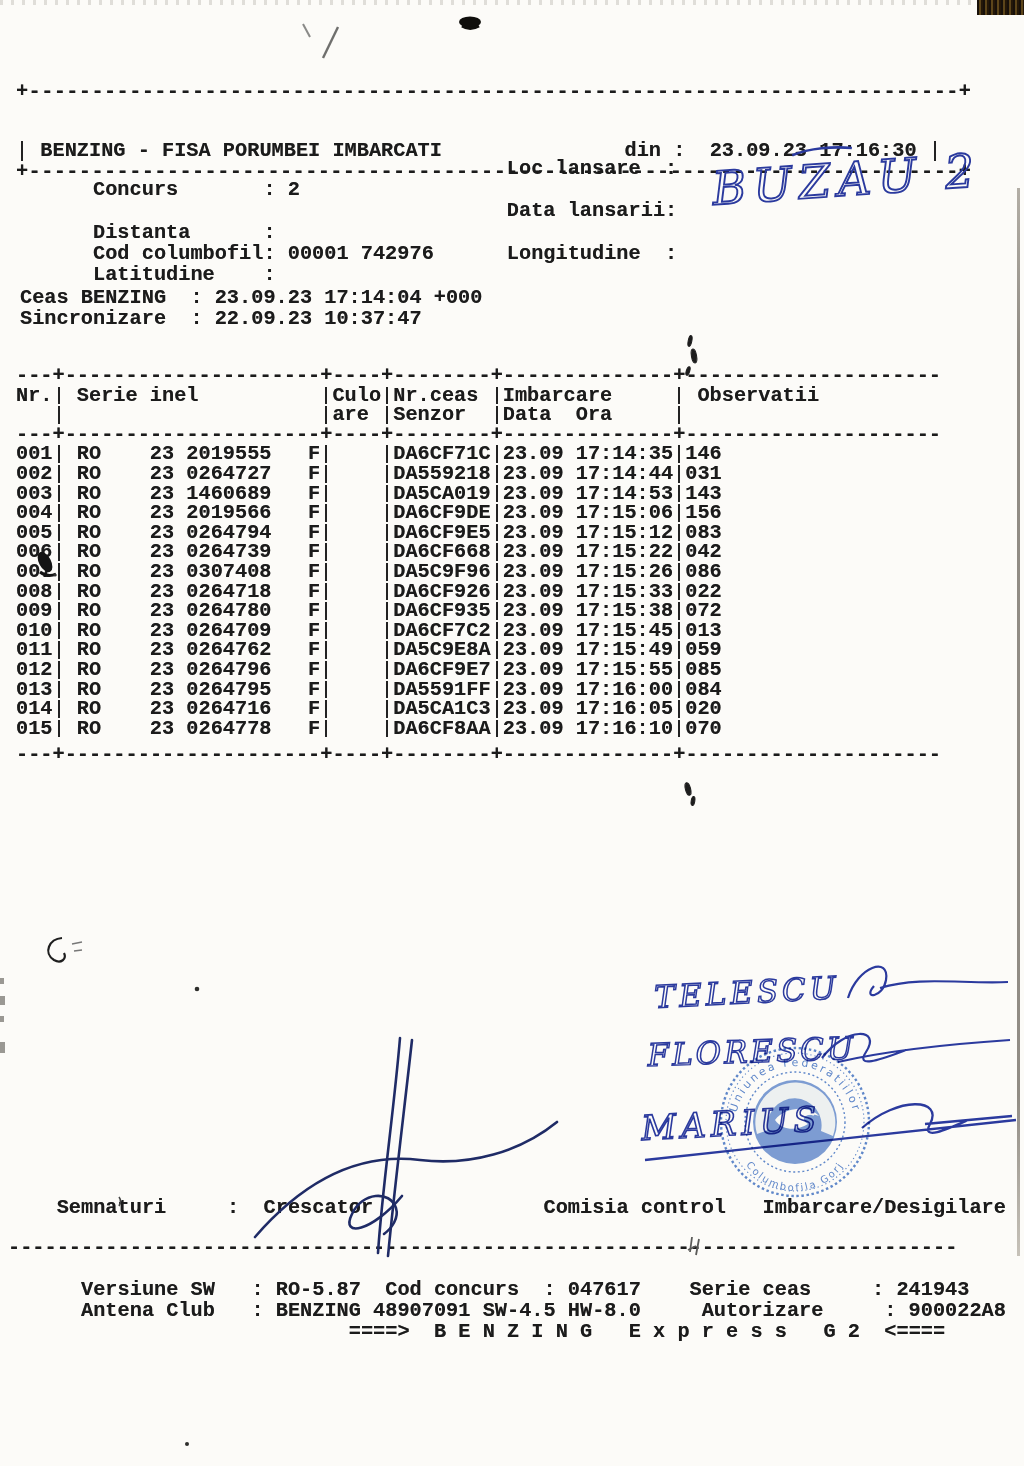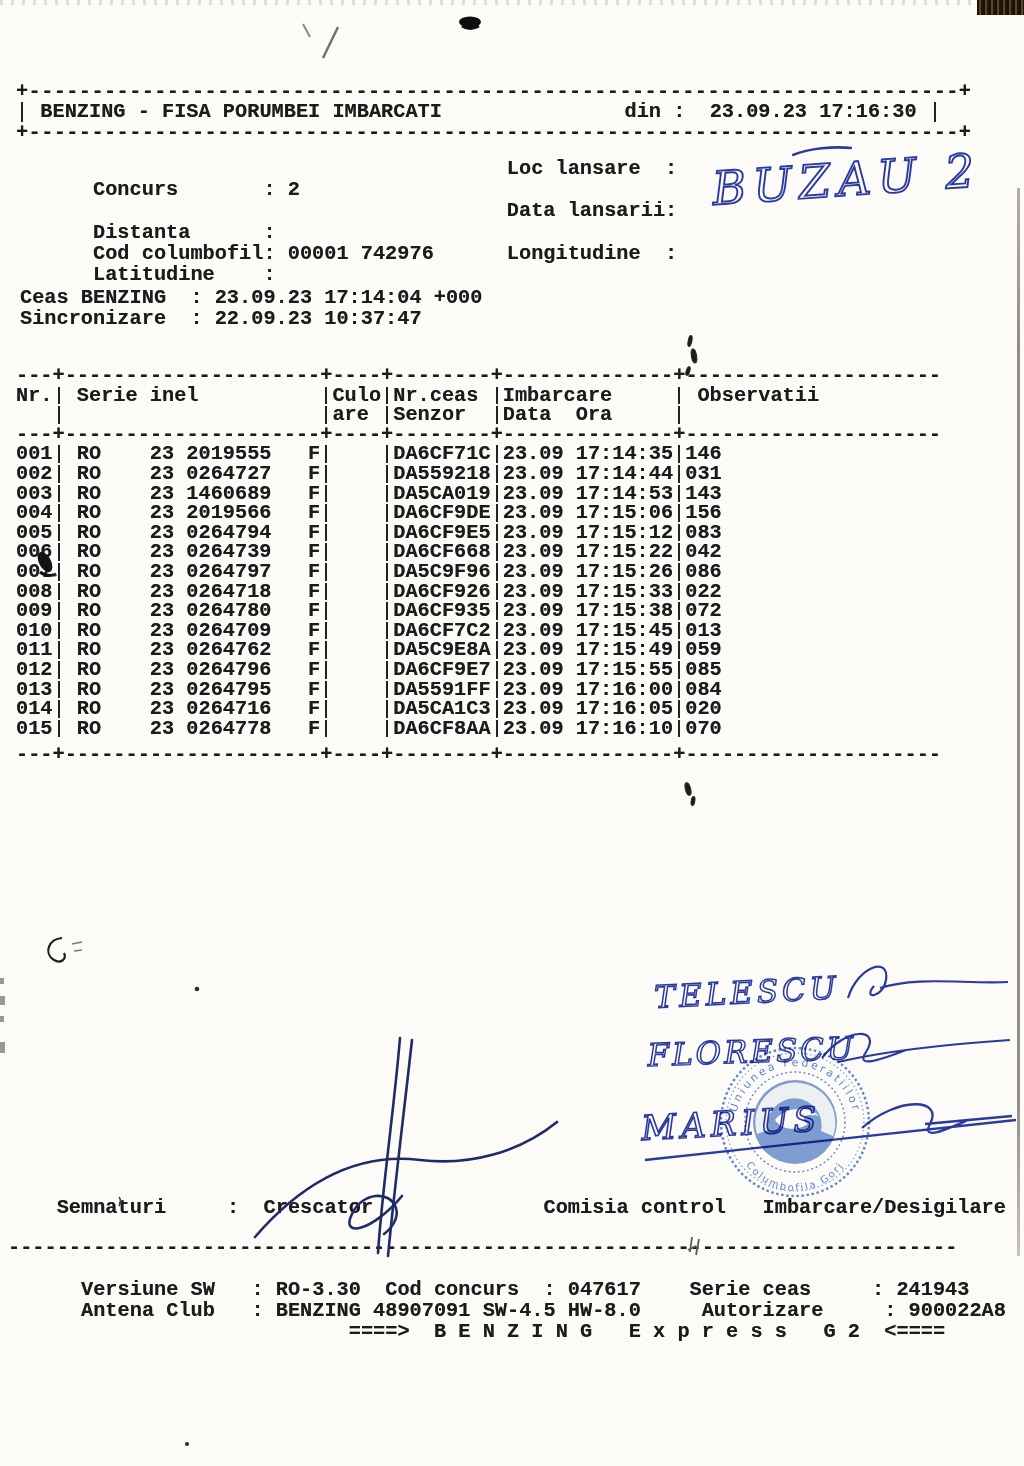--- a/index.html
+++ b/index.html
@@ -4,21 +4,21 @@
 <style>
   html,body{margin:0;padding:0;background:#e9e7e2;}
   .page{position:relative;width:1024px;height:1466px;background:#fcfbf8;overflow:hidden;
         font-family:"Liberation Mono",monospace;color:#1b1b1b;}
   .mono{font-family:"Liberation Mono",monospace;font-size:20.3px;font-weight:700;
         color:#1b1b1b;text-shadow:0 0 .5px rgba(20,20,20,.55);}
   .pre{white-space:pre;}
   .blk{position:absolute;}
   
   .boxline{height:19px;line-height:19px;white-space:pre;letter-spacing:.4px;}
-  .btext{display:flex;height:22px;line-height:22px;}
+  .btext{display:flex;height:22px;line-height:22px;margin-top:39px;}
   
   .iline{position:relative;height:21.2px;line-height:21.2px;white-space:pre;}
   .lab14{display:inline-block;min-width:14ch;}
   .lab13{display:inline-block;min-width:13ch;}
   .ml1{margin-left:1ch}.ml2{margin-left:2ch}.ml3{margin-left:3ch}.ml4{margin-left:4ch}
   .ml5{margin-left:5ch}.ml14{margin-left:14ch}.ml15{margin-left:15ch}.ml22{margin-left:22ch}
   .rgroup{position:absolute;left:40ch;top:0;white-space:pre;}
   
   .tline{height:19.6px;line-height:19.6px;}
   .trow{display:flex;height:19.6px;line-height:19.6px;}
@@ -201,21 +201,21 @@
         <span class="c bar"></span>
         <span class="c senzor">DA6CF668</span>
         <span class="c bar"></span>
         <span class="c imb"><span class="dt">23.09</span><span class="tm">17:15:22</span></span>
         <span class="c bar"></span>
         <span class="c obs">042</span>
       </div>
     <div class="trow">
         <span class="c nr">007</span>
         <span class="c bar"></span>
-        <span class="c serie"><span class="co">RO</span><span class="yr">23</span><span class="rg">0264797</span><span class="sx">F</span></span>
+        <span class="c serie"><span class="co">RO</span><span class="yr">23</span><span class="rg">0307408</span><span class="sx">F</span></span>
         <span class="c bar"></span>
         <span class="c culo"></span>
         <span class="c bar"></span>
         <span class="c senzor">DA5C9F96</span>
         <span class="c bar"></span>
         <span class="c imb"><span class="dt">23.09</span><span class="tm">17:15:26</span></span>
         <span class="c bar"></span>
         <span class="c obs">086</span>
       </div>
     <div class="trow">
@@ -326,21 +326,21 @@
     <div class="tline pre sepx">---+---------------------+----+--------+--------------+---------------------</div>
   </div>
 
   <div class="blk mono fline" style="left:8px;top:1176px;width:990px;">
     <span class="lab14">Semnaturi</span><span>:</span><span class="ml2">Crescator</span><span class="ml14">Comisia control</span><span class="ml3">Imbarcare/Desigilare</span>
   </div>
 
   <div class="blk mono" style="left:8px;top:1237px;width:1000px;">
     <div class="fline pre">------------------------------------------------------------------------------</div>
     <div class="fline">
-      <span class="lab14">Versiune SW</span><span>:</span><span class="ml1">RO-3.30</span><span class="ml2">Cod concurs</span><span class="ml2">:</span><span class="ml1">047617</span><span class="ml4">Serie ceas</span><span class="ml5">:</span><span class="ml1">241943</span>
+      <span class="lab14">Versiune SW</span><span>:</span><span class="ml1">RO-5.87</span><span class="ml2">Cod concurs</span><span class="ml2">:</span><span class="ml1">047617</span><span class="ml4">Serie ceas</span><span class="ml5">:</span><span class="ml1">241943</span>
     </div>
     <div class="fline">
       <span class="lab14">Antena Club</span><span>:</span><span class="ml1">BENZING 48907091 SW-4.5 HW-8.0</span><span class="ml5">Autorizare</span><span class="ml5">:</span><span class="ml1">900022A8</span>
     </div>
     <div class="fline">
       <span class="ml22 pre">====&gt;  B E N Z I N G   E x p r e s s   G 2  &lt;====</span>
     </div>
   </div>
 
   <svg class="hand" width="1024" height="1466" viewBox="0 0 1024 1466">

